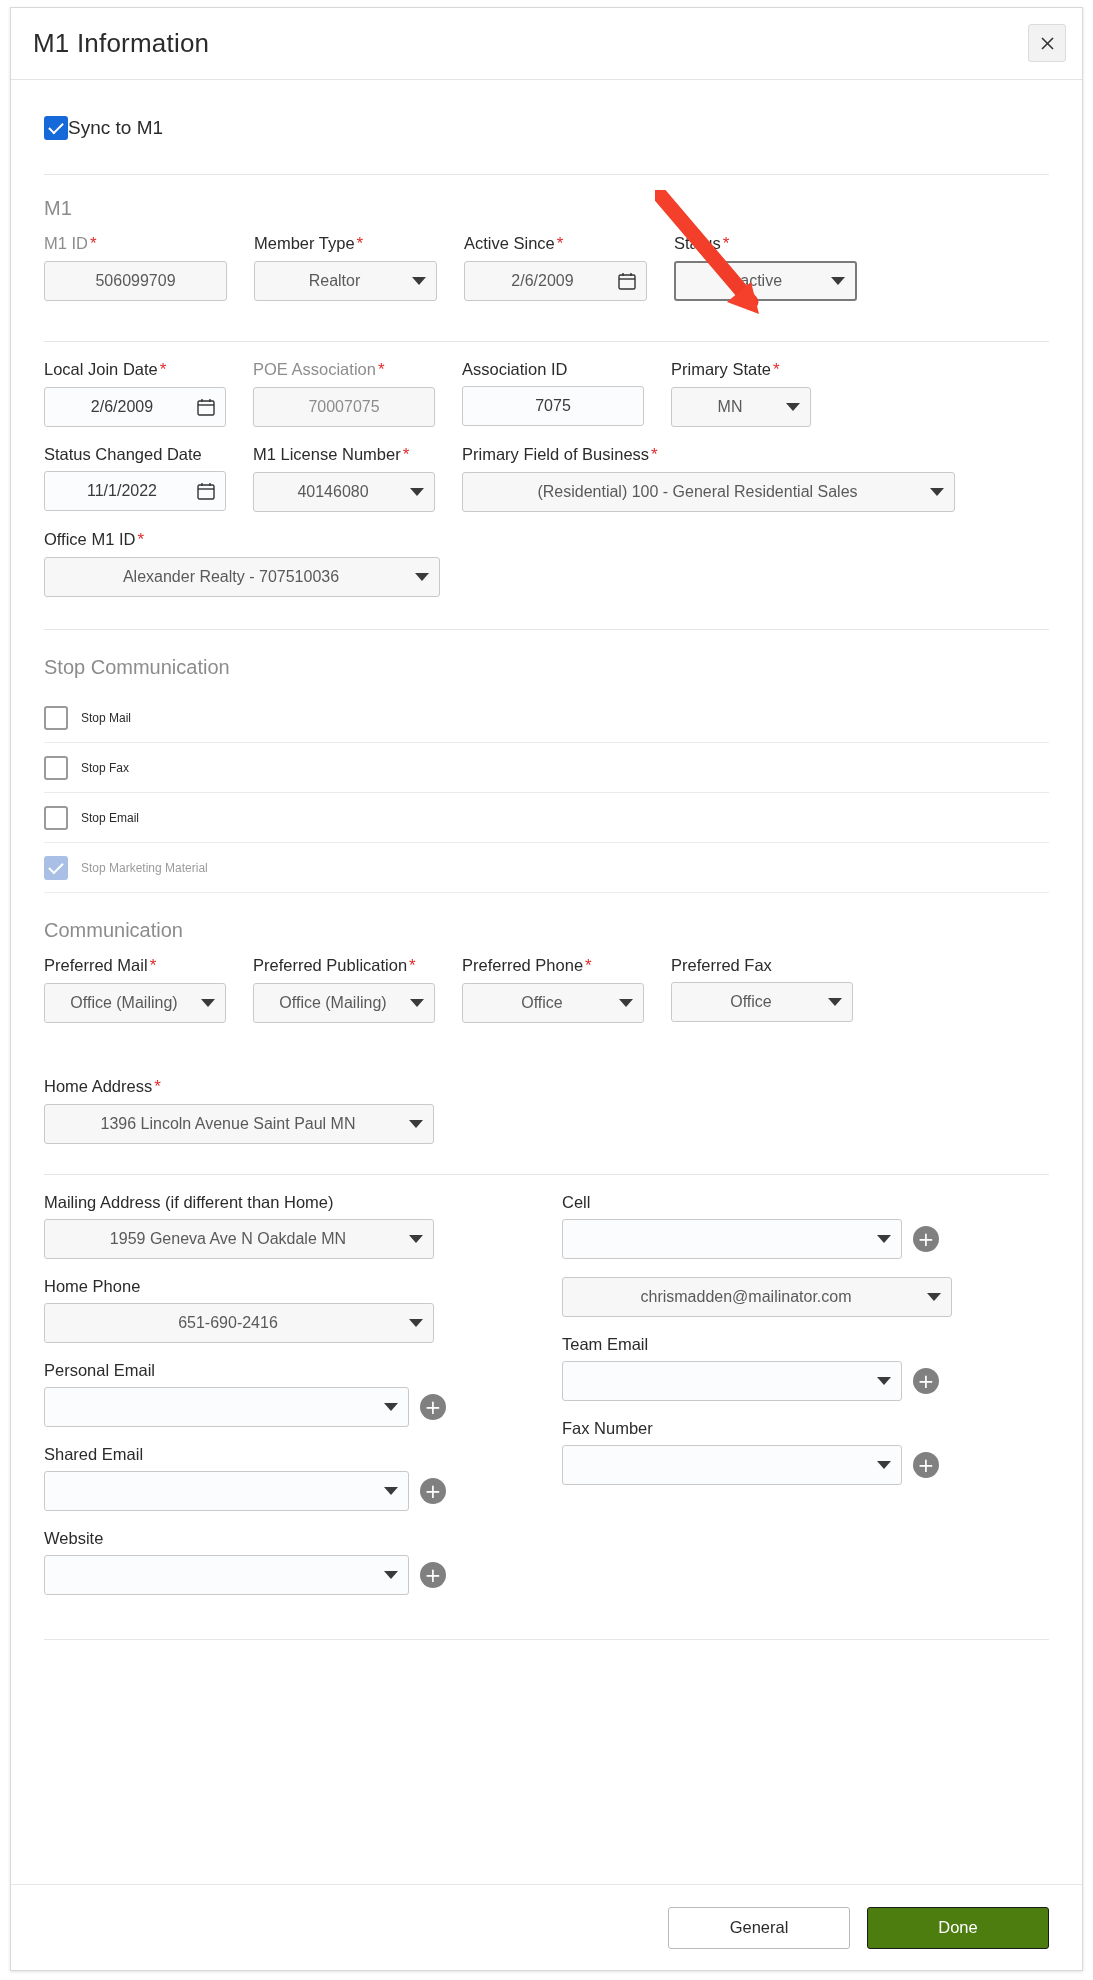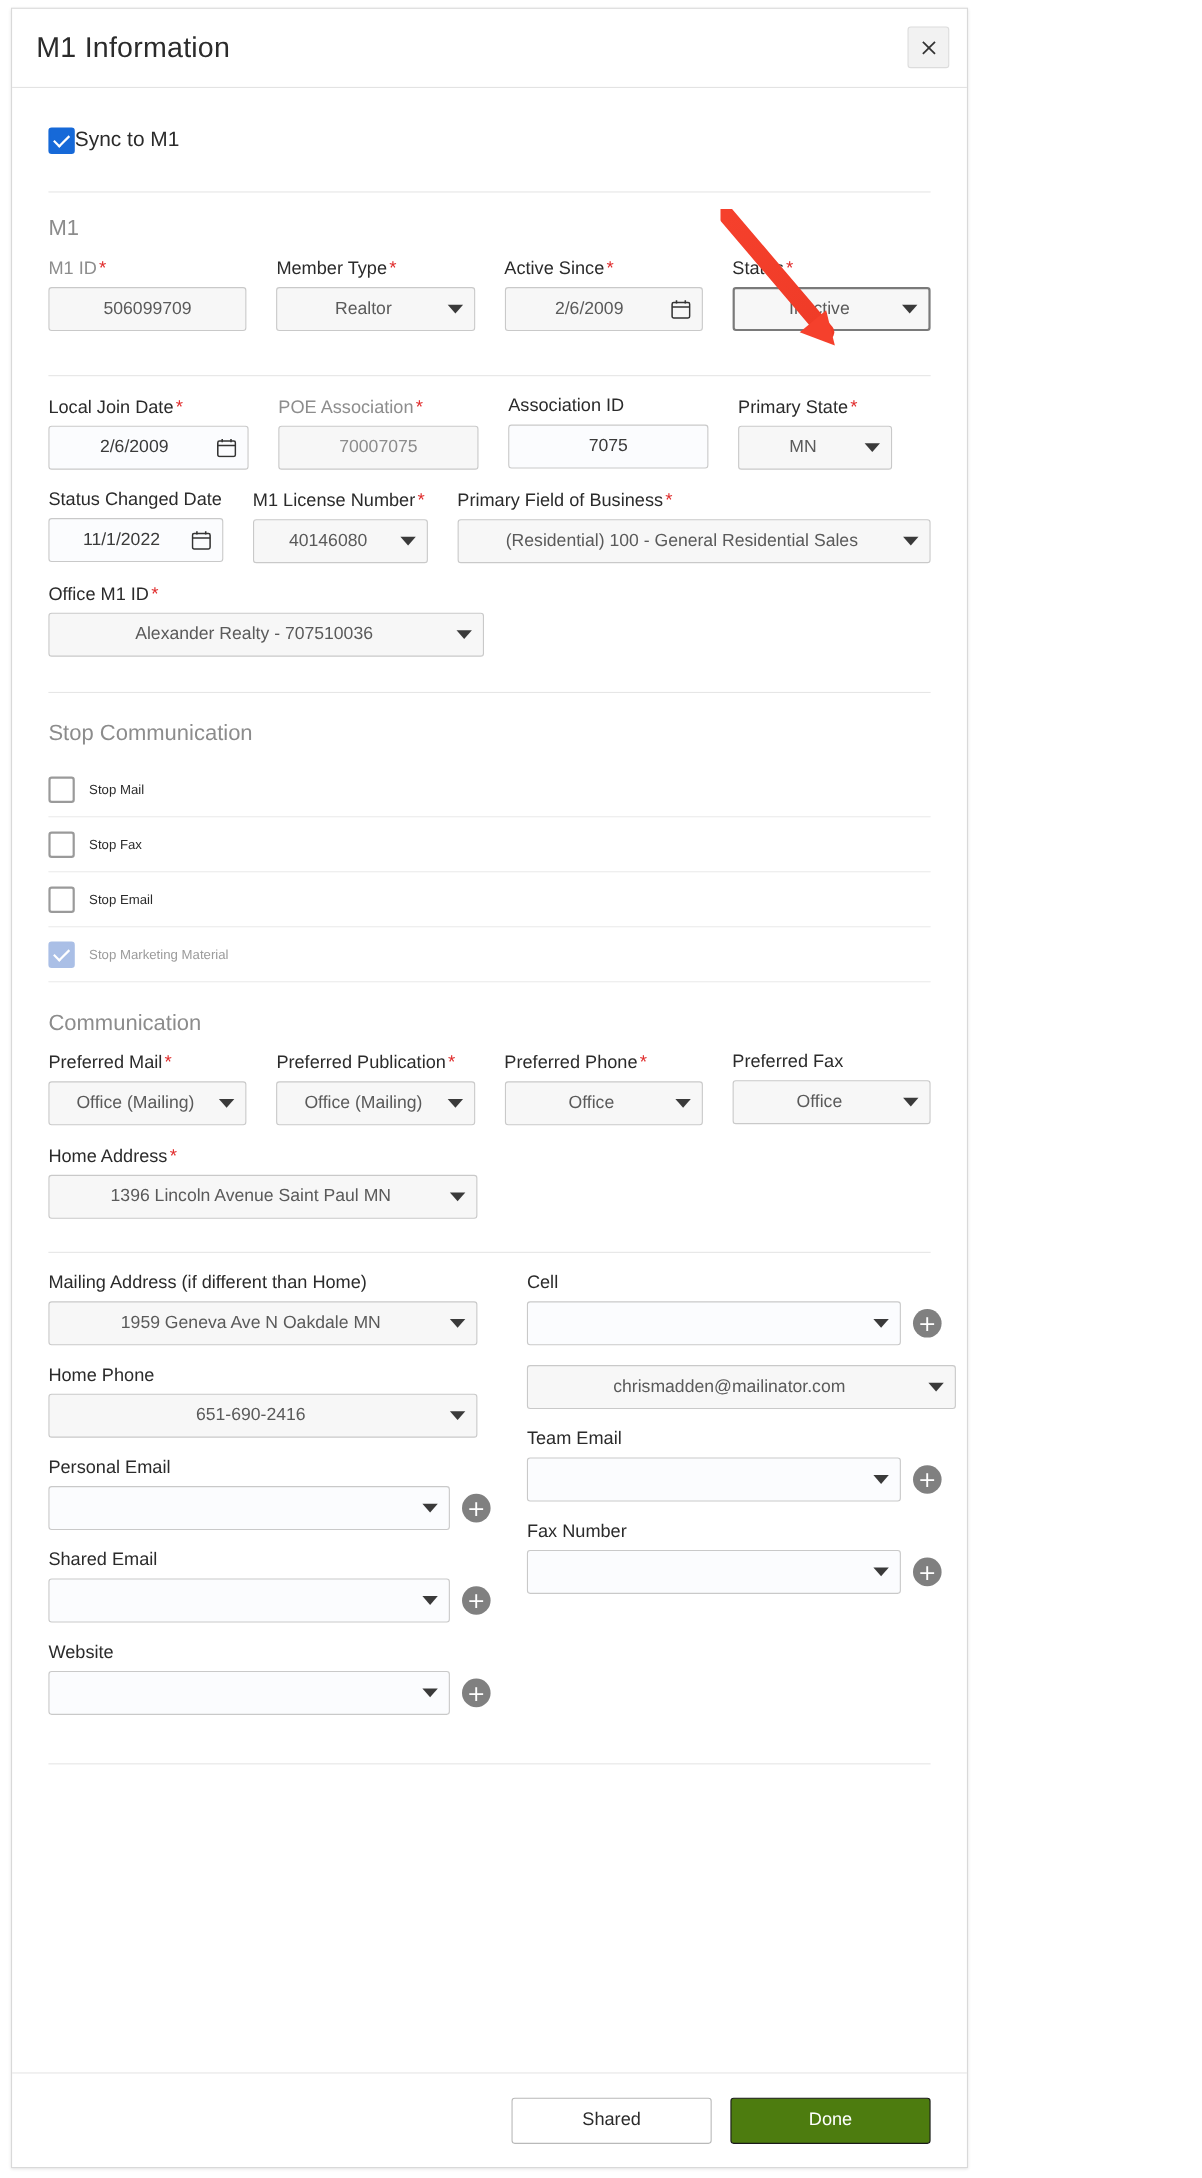--- a/index.html
+++ b/index.html
@@ -11,21 +11,21 @@
   .page {
     position: relative;
     width: 1093px;
     height: 1980px;
     background: #fff;
     overflow: hidden;
   }
   .dialog {
     position: absolute;
     left: 10px; top: 7px;
-    width: 870px;
+    width: 1073px;
     height: 1964px;
     background: #fff;
     border: 1px solid #d9d9d9;
     box-shadow: 0 1px 3px rgba(0,0,0,0.12);
     display: flex;
     flex-direction: column;
   }
   .dialog-header {
     height: 72px;
     min-height: 72px;
@@ -411,21 +411,21 @@
         <div class="field w182">
           <div class="field-label"><span>Preferred Fax</span></div>
           <div class="ctl readonly">
             <span class="val">Office</span>
             <span class="caret"></span>
           </div>
         </div>
       </div>
 
       <div class="row">
-        <div class="field" style="width:390px;">
+        <div class="field" style="width:390px;margin-top:36px;">
           <div class="field-label"><span>Home Address</span><span class="req">*</span></div>
           <div class="ctl readonly">
             <span class="val">1396 Lincoln Avenue Saint Paul MN</span>
             <span class="caret"></span>
           </div>
         </div>
       </div>
 
       <div class="section-divider" style="margin-top:12px;"></div>
 
@@ -532,21 +532,21 @@
           </div>
 
         </div>
       </div>
 
       <div class="section-divider" style="margin-top:26px;"></div>
 
     </div>
 
     <div class="dialog-footer">
-      <div class="btn btn-cancel">Shared</div>
+      <div class="btn btn-cancel">General</div>
       <div class="btn btn-done">Done</div>
     </div>
 
   </div>
 
   <svg class="arrow-anno" viewBox="0 0 130 135">
     <defs>
       <linearGradient id="ag" x1="0" y1="0" x2="1" y2="1">
         <stop offset="0%" stop-color="#f5402c"></stop>
         <stop offset="100%" stop-color="#ef3b27"></stop>

